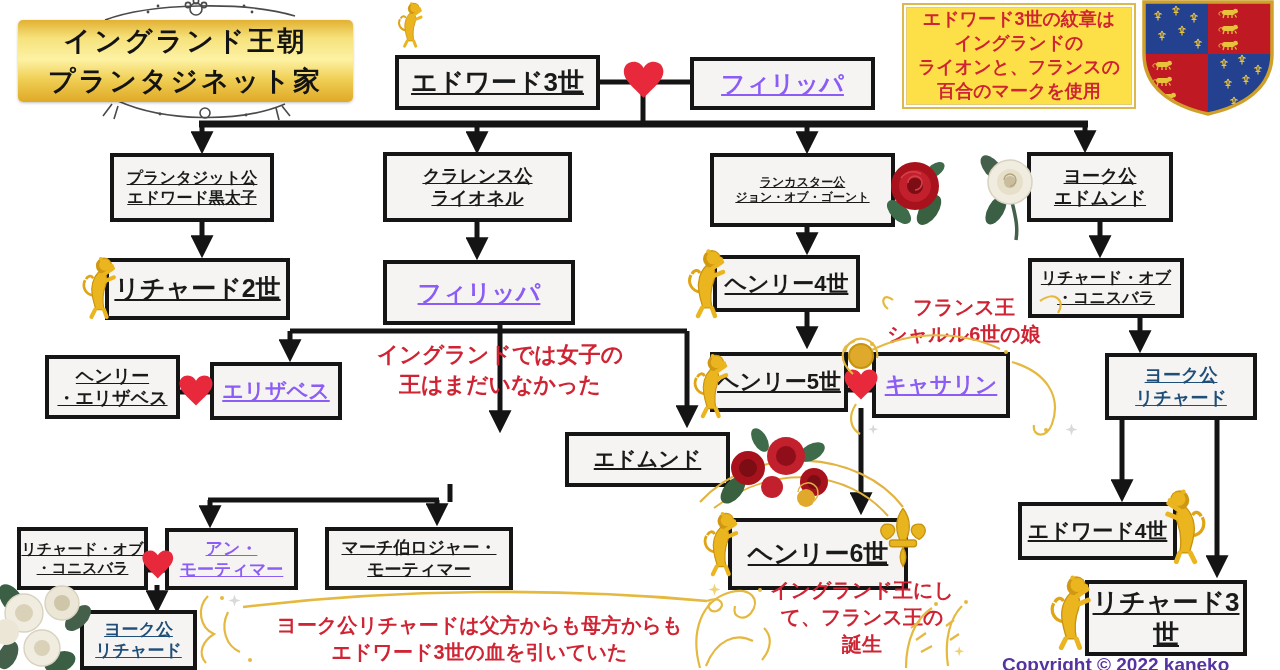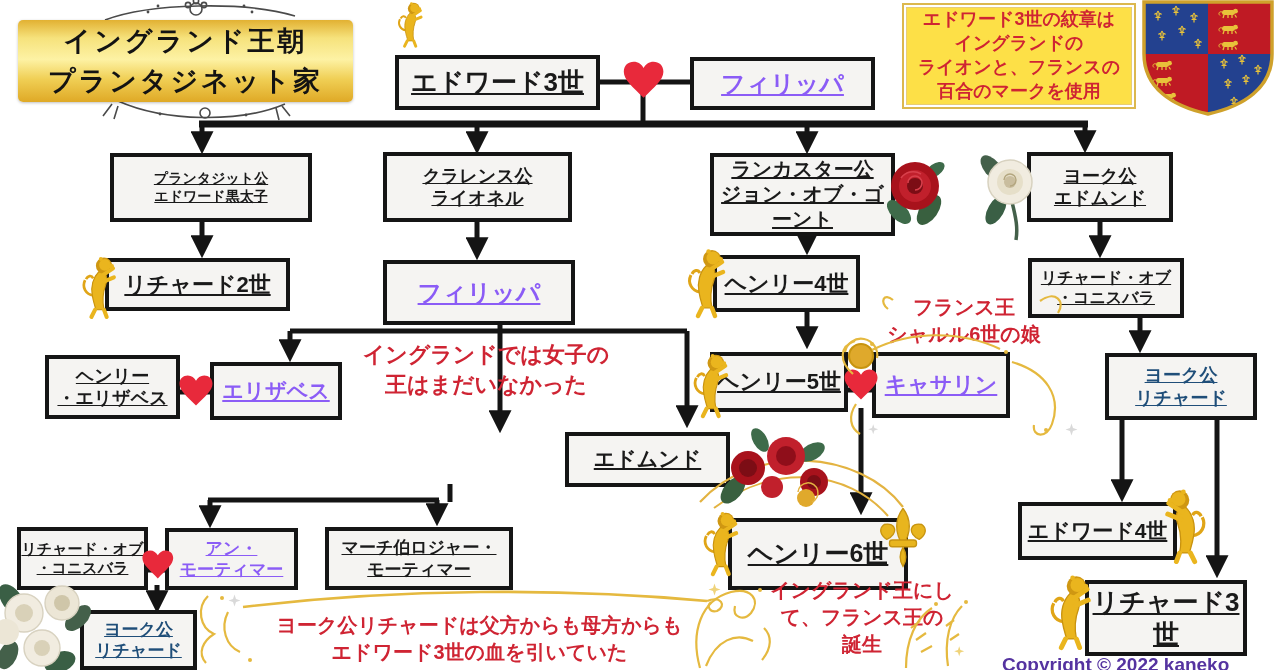--- a/index.html
+++ b/index.html
@@ -102,37 +102,37 @@
 イングランドの
 ライオンと、フランスの
 百合のマークを使用</div>
 
   <div class="node" style="left:395px;top:55px;width:205px;height:55px;font-size:26px">
       <span>エドワード3世</span>
     </div>
   <div class="node red" style="left:690px;top:57px;width:185px;height:53px;font-size:24px">
       <span>フィリッパ</span>
     </div>
-  <div class="node" style="left:110px;top:153px;width:202px;height:69px;font-size:14px">
+  <div class="node" style="left:110px;top:153px;width:164px;height:69px;font-size:16px">
       <span>プランタジット公
 エドワード黒太子</span>
     </div>
   <div class="node" style="left:383px;top:152px;width:189px;height:70px;font-size:18px">
       <span>クラレンス公
 ライオネル</span>
     </div>
-  <div class="node" style="left:710px;top:153px;width:185px;height:83px;font-size:20px">
+  <div class="node" style="left:710px;top:153px;width:185px;height:74px;font-size:12px">
       <span>ランカスター公
 ジョン・オブ・ゴーント</span>
     </div>
   <div class="node" style="left:1027px;top:152px;width:146px;height:70px;font-size:18px">
       <span>ヨーク公
 エドムンド</span>
     </div>
-  <div class="node" style="left:105px;top:258px;width:185px;height:53px;font-size:22px">
+  <div class="node" style="left:105px;top:258px;width:185px;height:62px;font-size:25px">
       <span>リチャード2世</span>
     </div>
   <div class="node red" style="left:383px;top:260px;width:192px;height:65px;font-size:24px">
       <span>フィリッパ</span>
     </div>
   <div class="node" style="left:713px;top:255px;width:147px;height:57px;font-size:22px">
       <span>ヘンリー4世</span>
     </div>
   <div class="node" style="left:1028px;top:258px;width:156px;height:60px;font-size:16px">
       <span>リチャード・オブ
@@ -177,21 +177,21 @@
       <span>エドワード4世</span>
     </div>
   <div class="node blue" style="left:80px;top:610px;width:117px;height:60px;font-size:17px">
       <span>ヨーク公
 リチャード</span>
     </div>
   <div class="node" style="left:1085px;top:580px;width:162px;height:76px;font-size:26px">
       <span>リチャード3世</span>
     </div>
 
-  <div class="annot" style="left:336px;top:340px;width:300px;font-size:22px">イングランドでは女子の
+  <div class="annot" style="left:350px;top:340px;width:300px;font-size:22px">イングランドでは女子の
 王はまだいなかった</div>
   <div class="annot" style="left:880px;top:294px;width:168px;font-size:20px">フランス王
 シャルル6世の娘</div>
   <div class="annot" style="left:237px;top:612px;width:485px;font-size:20px">ヨーク公リチャードは父方からも母方からも
 エドワード3世の血を引いていた</div>
   <div class="annot" style="left:762px;top:577px;width:200px;font-size:20px">イングランド王にし
 て、フランス王の
 誕生</div>
 
   <div id="copyright">Copyright © 2022 kaneko</div>

